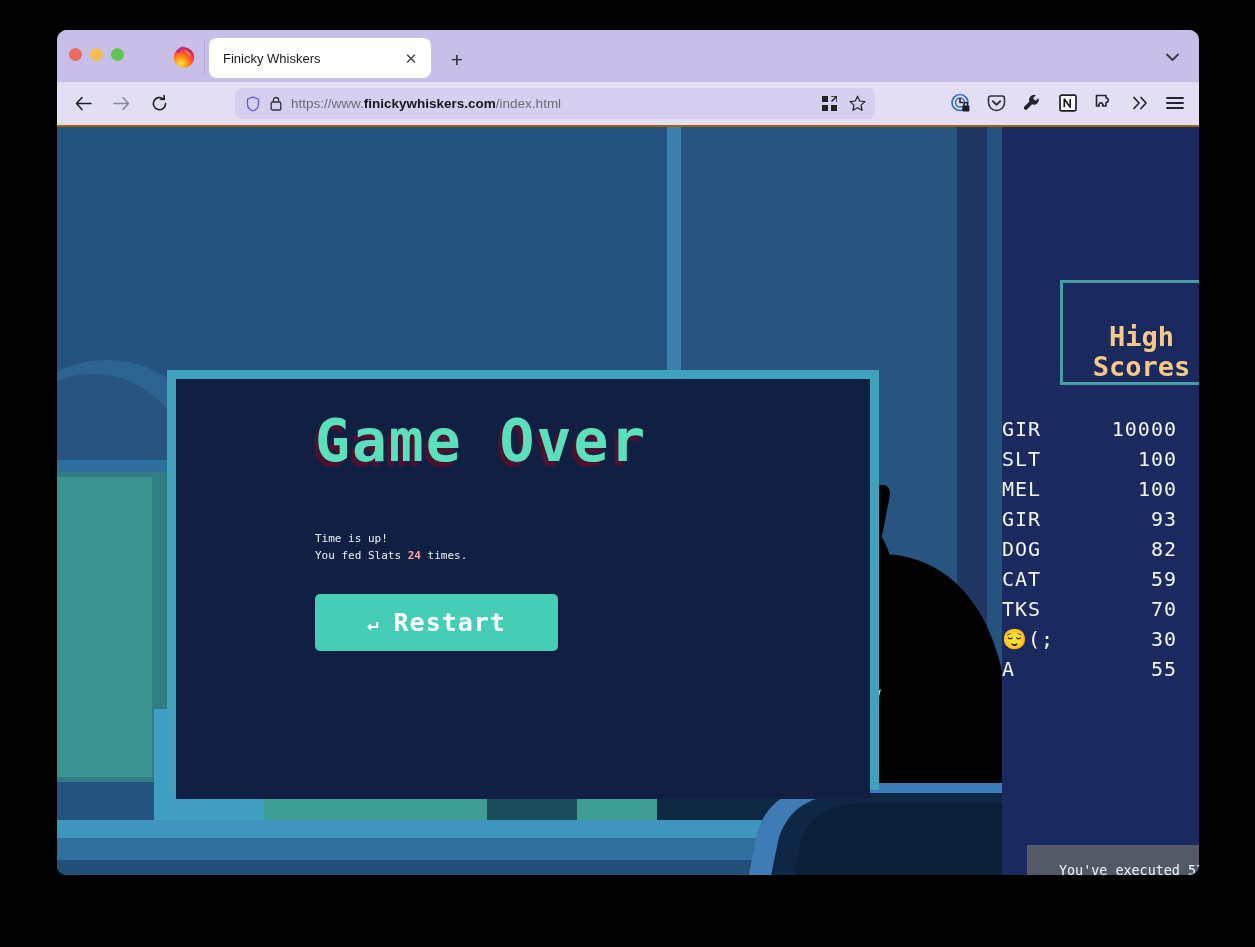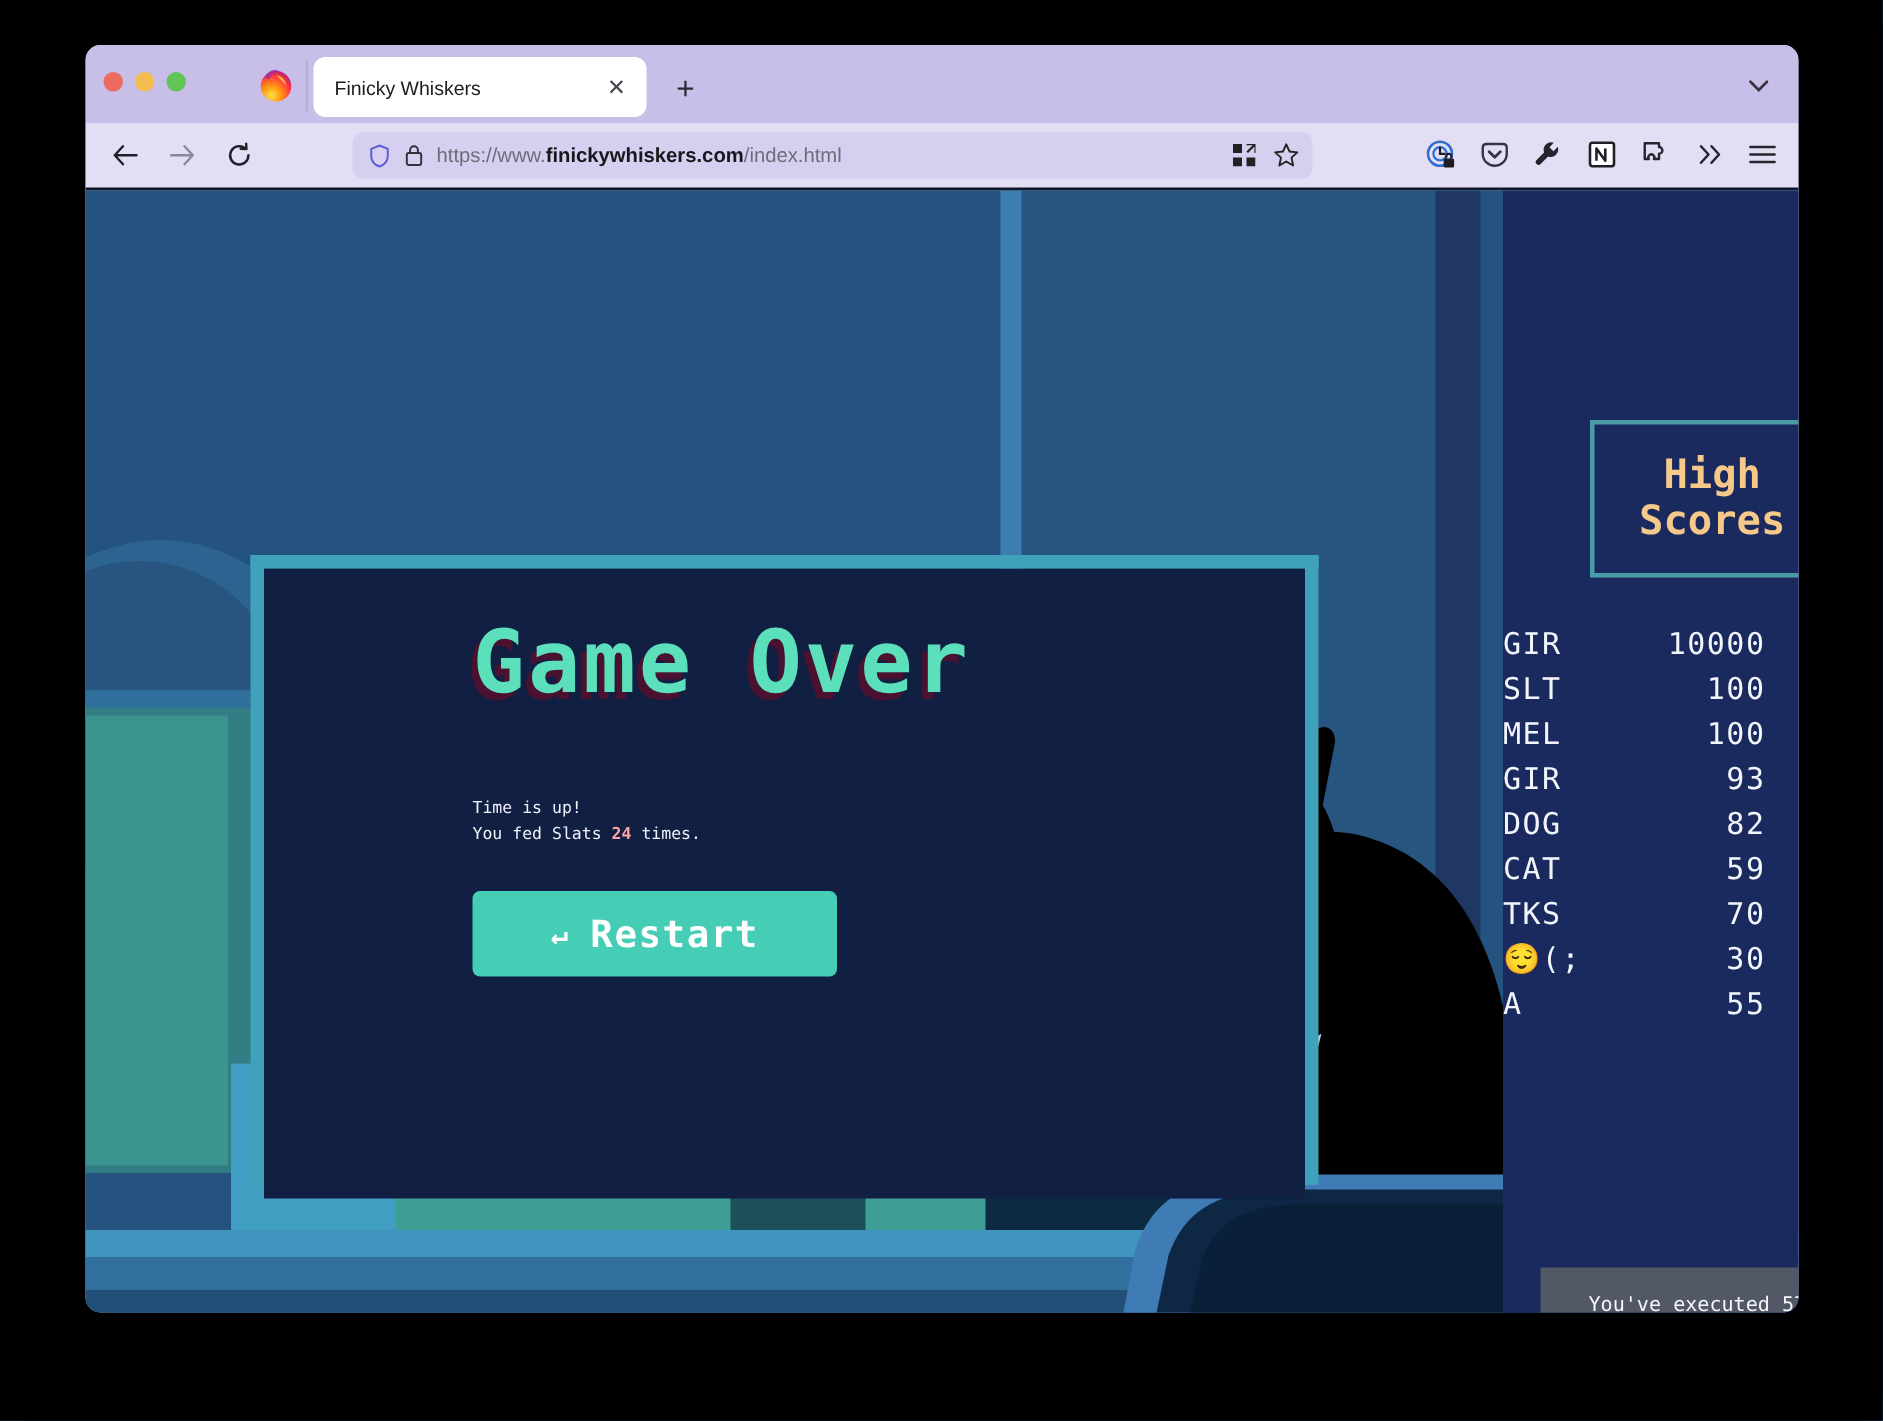--- a/index.html
+++ b/index.html
@@ -31,21 +31,21 @@
   .tab-close{width:20px;height:20px;display:flex;align-items:center;
     justify-content:center;border-radius:4px;color:#45454f;font-size:15px;line-height:1;}
   .newtab{position:absolute;left:388px;top:17px;width:24px;height:24px;
     display:flex;align-items:center;justify-content:center;color:#2b2b33;font-size:21px;line-height:1;}
   .tablist{position:absolute;right:16px;top:18px;width:22px;height:18px;
     display:flex;align-items:center;justify-content:center;color:#39333f;}
   .tabdivider{position:absolute;left:147px;top:10px;width:1px;height:34px;background:#b0a5d6;}
 
   
   .navbar{position:relative;height:43px;background:#e4def5;
-    border-bottom:2px solid #0f172a;display:flex;align-items:center;}
+    border-bottom:2px solid #a16207;display:flex;align-items:center;}
   .navicon{width:30px;height:30px;display:flex;align-items:center;justify-content:center;
     color:#1f1f27;flex:0 0 auto;}
   .nb-back{margin-left:11px;}
   .nb-fwd{margin-left:8px;opacity:.45;}
   .nb-reload{margin-left:8px;}
 
   .urlbar{position:absolute;left:178px;top:6px;width:640px;height:31px;
     background:#d7cff0;border-radius:7px;display:flex;align-items:center;padding:0 6px;
     box-sizing:border-box;}
   .u-shield{width:24px;display:flex;justify-content:center;color:#5b5bd6;}
@@ -131,21 +131,21 @@
   .restart{margin-top:30px;width:243px;height:57px;background:#45cdb6;border:0;border-radius:5px;
     display:flex;align-items:center;justify-content:center;gap:14px;
     font-family:"DejaVu Sans Mono","Liberation Mono",monospace;font-size:25px;font-weight:700;
     color:#fff;letter-spacing:1px;cursor:pointer;}
   .restart .ret{font-size:19px;}
 
   
   .hs{position:absolute;left:945px;top:0;width:197px;height:750px;background:#1b2a5e;}
   .hs-box{position:absolute;left:58px;top:153px;width:163px;height:105px;
     border:3px solid #4a9ba8;box-sizing:border-box;display:flex;flex-direction:column;
-    align-items:center;justify-content:center;}
+    align-items:center;justify-content:flex-end;}
   .hs-title{font-family:"DejaVu Sans Mono","Liberation Mono",monospace;font-size:27px;
     font-weight:700;color:#f6c98b;line-height:1.12;text-align:center;}
   .hs-list{position:absolute;left:0;top:287px;width:197px;
     font-family:"DejaVu Sans Mono","Liberation Mono",monospace;font-size:20px;color:#f2f5fa;}
   .hs-row{display:flex;height:30px;align-items:center;}
   .hs-name{width:101px;padding-right:0;letter-spacing:1px;}
   .hs-score{width:74px;text-align:right;letter-spacing:1px;}
 
   
   .tip{position:absolute;left:970px;top:718px;width:230px;height:157px;

